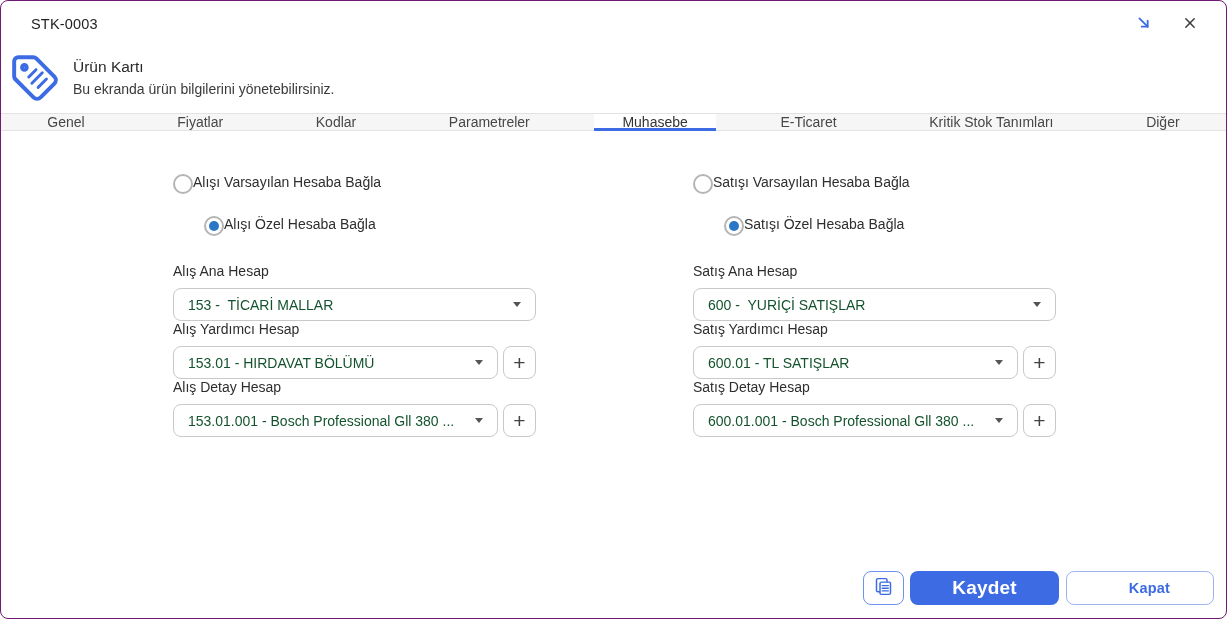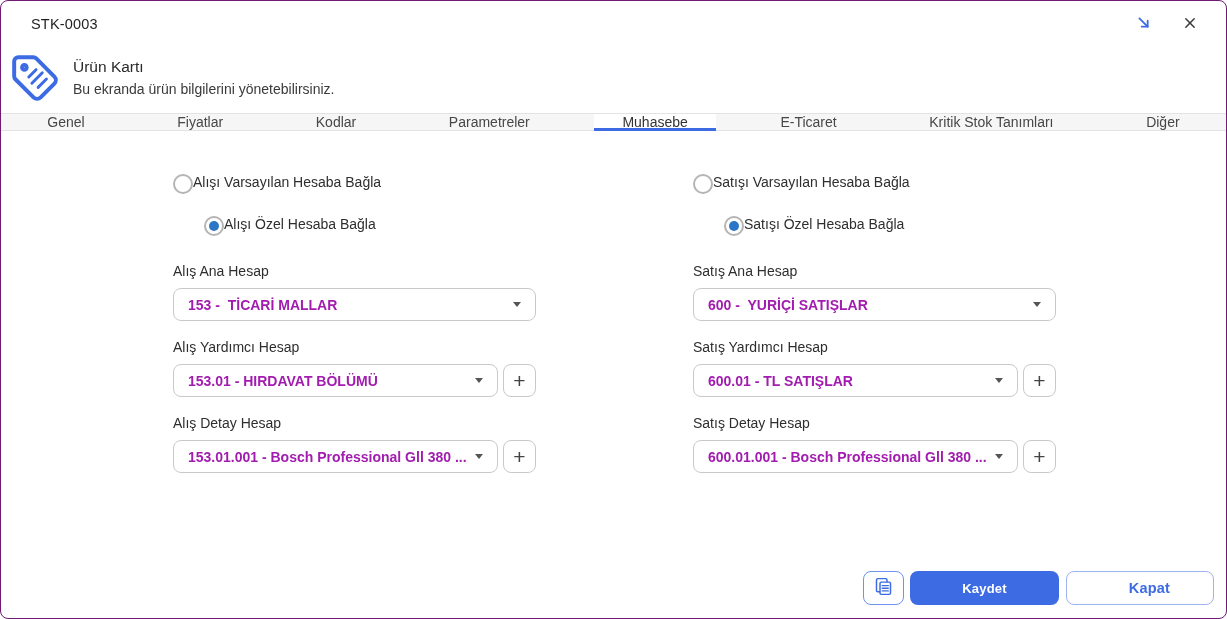--- a/index.html
+++ b/index.html
@@ -53,31 +53,31 @@
   .radio-row + .radio-row { margin-top: 22px; padding-left: 31px; }
   .radio {
     width: 20px; height: 20px; border-radius: 50%; border: 2px solid #b5b5b5;
     background: #fff; position: relative; flex: none;
   }
   .radio.checked::after {
     content: ""; position: absolute; inset: 3px; border-radius: 50%; background: #2c77c5;
   }
   .radio-label { font-size: 14px; color: #2e2e2e; }
 
-  .field { margin-top: 18px; }
+  .field { }
   .field.first { margin-top: 27px; }
   .field-label { font-size: 14px; color: #2e2e2e; margin-bottom: 9px; }
   .field-row { display: flex; gap: 5px; }
   .select {
     height: 33px; border: 1px solid #c9c9c9; border-radius: 8px; background: #fff;
     display: flex; align-items: center; justify-content: space-between;
     padding: 0 14px; cursor: pointer; flex: 1; min-width: 0;
   }
   .select-value {
-    font-size: 14px; color: #a21caf; white-space: pre; overflow: hidden; font-weight: bold;
+    font-size: 14px; color: #14532d; white-space: pre; overflow: hidden;
   }
   .caret {
     width: 0; height: 0; flex: none; margin-left: 8px;
     border-left: 4.5px solid transparent; border-right: 4.5px solid transparent;
     border-top: 5px solid #555;
   }
   .plus-btn {
     width: 33px; height: 33px; flex: none; border: 1px solid #c9c9c9; border-radius: 8px;
     background: #fff; color: #444; font-size: 21px; font-weight: 300; line-height: 1;
     display: flex; align-items: center; justify-content: center; cursor: pointer;
@@ -86,21 +86,21 @@
 
   .footer { position: absolute; left: 0; top: 570px; width: 100%; height: 34px; }
   .copy-btn {
     position: absolute; left: 862px; top: 0; width: 41px; height: 34px;
     background: #fff; border: 1.5px solid #6e93ee; border-radius: 8px;
     display: flex; align-items: center; justify-content: center; cursor: pointer;
   }
   .save-btn {
     position: absolute; left: 909px; top: 0; width: 149px; height: 34px;
     background: #3d6be4; color: #ffffff; border: none; border-radius: 8px;
-    font-size: 13px; font-weight: 600; cursor: pointer; letter-spacing: .2px;
+    font-size: 19px; font-weight: 600; cursor: pointer; letter-spacing: .2px;
     font-family: "Liberation Sans", sans-serif;
   }
   .close-btn {
     position: absolute; left: 1065px; top: 0; width: 148px; height: 34px;
     background: #ffffff; color: #3d6be4; border: 1.5px solid #9db4ef; border-radius: 8px;
     font-size: 14.5px; font-weight: 600; cursor: pointer; letter-spacing: .2px;
     font-family: "Liberation Sans", sans-serif;
     padding-left: 19px;
   }
 </style>

